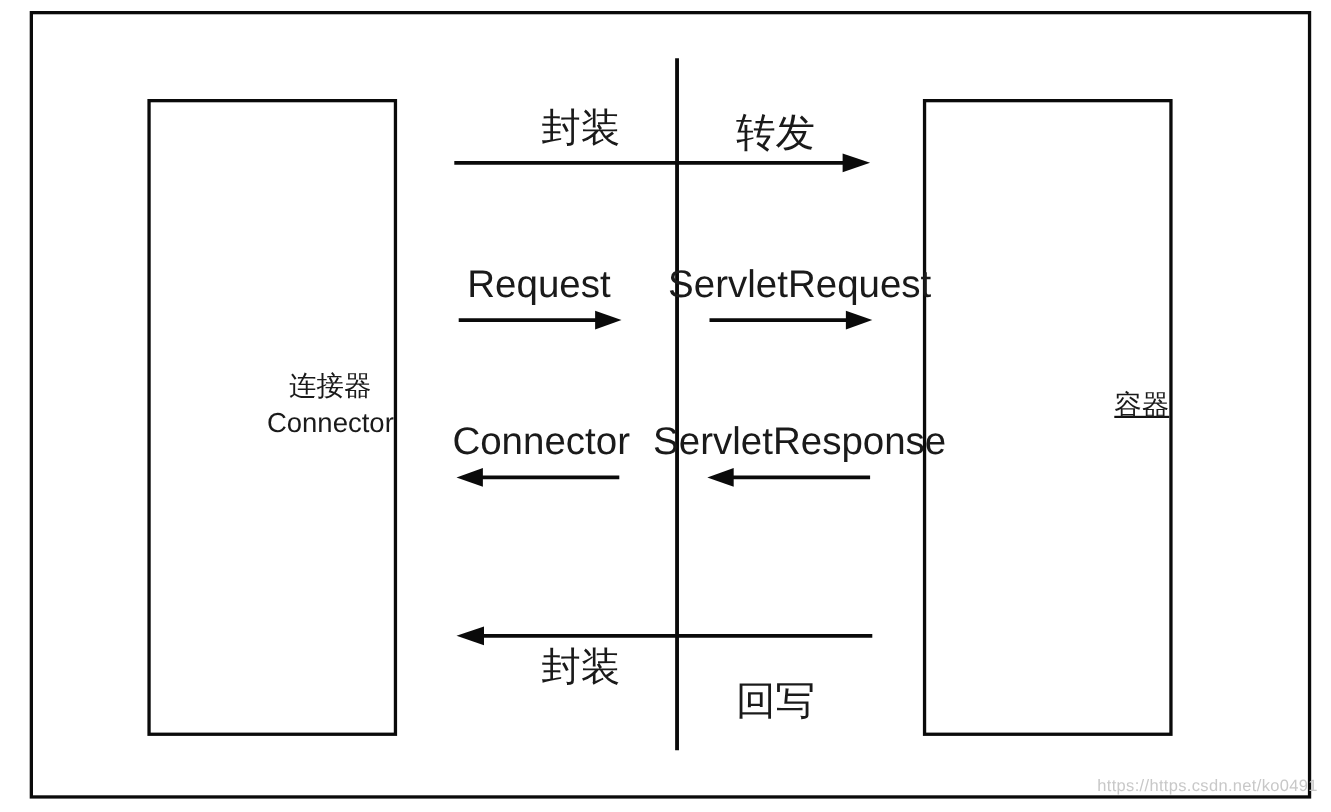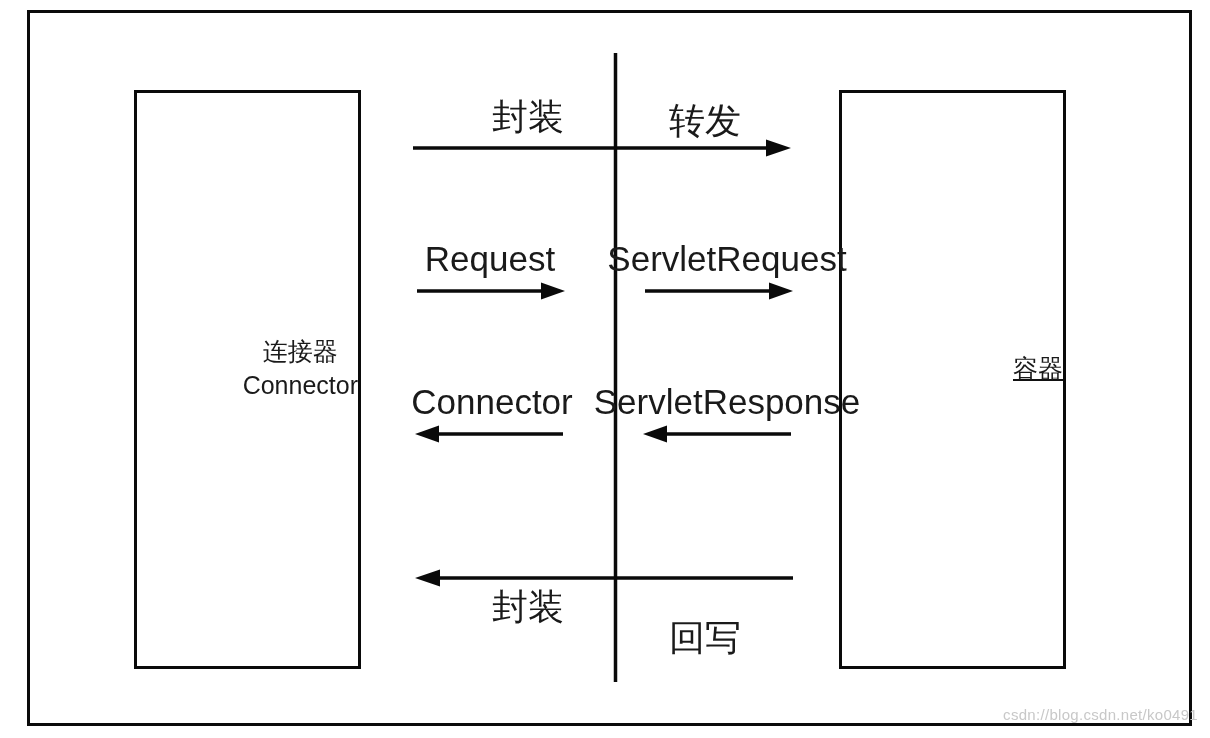--- a/index.html
+++ b/index.html
@@ -130,15 +130,15 @@
 
   <div class="flow-label en" style="left:490px; top:259px;">Request</div>
   <div class="flow-label en" style="left:727px; top:259px;">ServletRequest</div>
 
   <div class="flow-label en" style="left:492px; top:402px;">Connector</div>
   <div class="flow-label en" style="left:727px; top:402px;">ServletResponse</div>
 
   <div class="flow-label zh" style="left:528px; top:607px;">封装</div>
   <div class="flow-label zh" style="left:705px; top:638px;text-align:center;">回写</div>
 
-  <div class="watermark">csdn://blog.csdn.net/ko0491</div>
+  <div class="watermark">https://https.csdn.net/ko0491</div>
 
 </div>
 
 </body></html>

